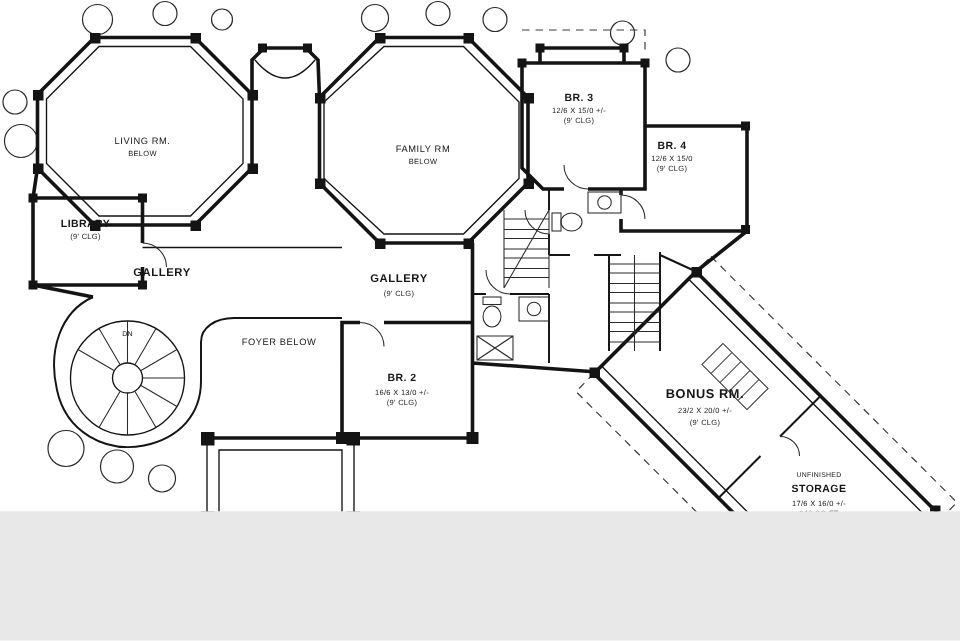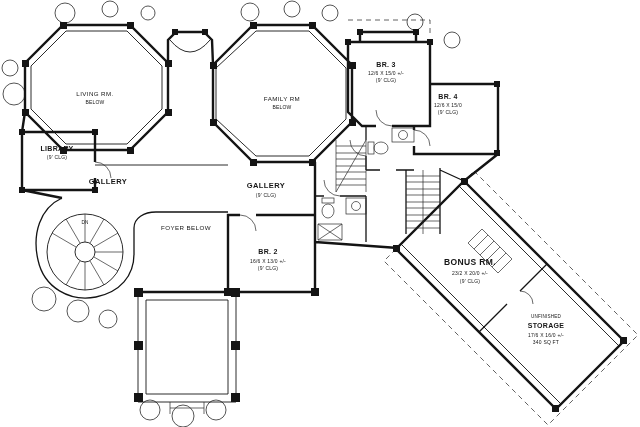--- a/index.html
+++ b/index.html
@@ -1,16 +1,16 @@
 <!DOCTYPE html>
 <html><head>
 <meta charset="utf-8">
 <style>
   html,body{margin:0;padding:0;background:#e8e8e8;}
-  .canvas{position:relative;width:640px;height:427px;background:#ffffff;overflow:hidden;
+  .canvas{position:relative;width:640px;height:341px;background:#ffffff;overflow:hidden;
           font-family:"Liberation Sans",sans-serif;}
   svg{position:absolute;top:0;left:0;}
   svg text{font-family:"Liberation Sans",sans-serif;fill:#161616;text-anchor:middle;}
   .t8{font-size:8.5px;font-weight:bold;letter-spacing:.4px;}
   .t7{font-size:7px;font-weight:bold;letter-spacing:.3px;}
   .t65{font-size:7.5px;font-weight:bold;letter-spacing:.4px;}
   .t6{font-size:6.2px;letter-spacing:.4px;}
   .t5{font-size:5px;letter-spacing:.2px;}
   .t4{font-size:4.6px;letter-spacing:.2px;}
   .wall-ext{fill:none;stroke:#141414;stroke-width:2.4;stroke-linejoin:miter;}

